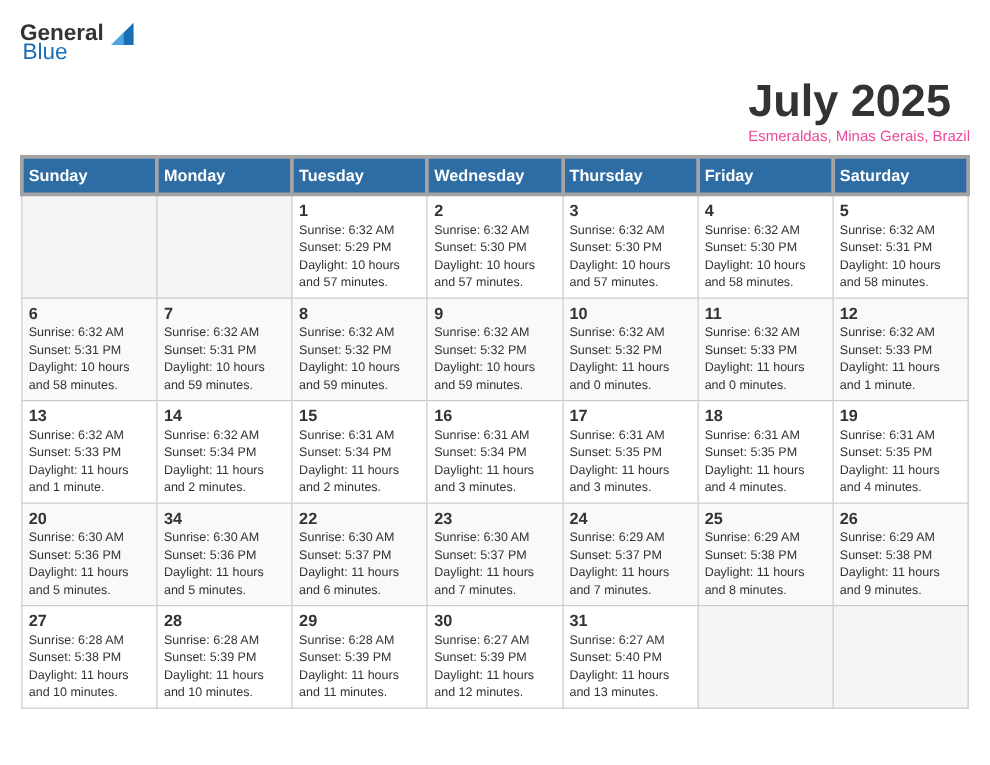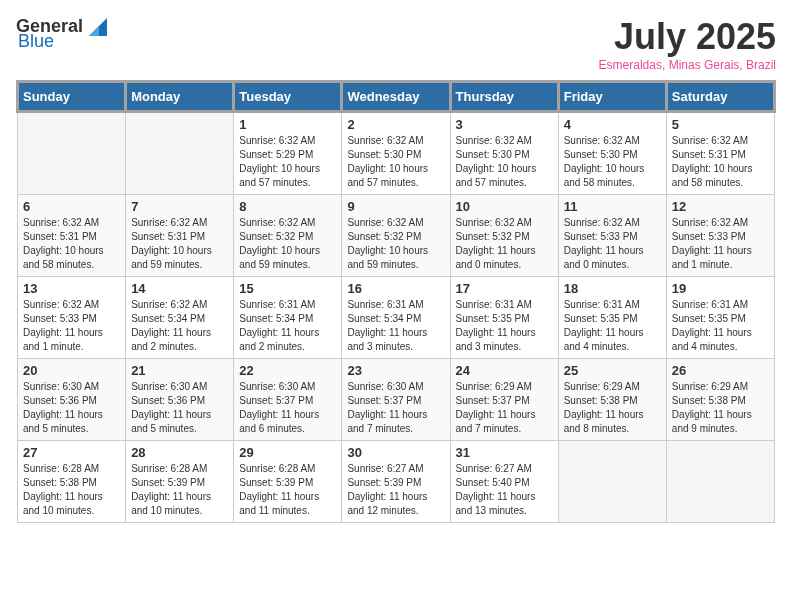--- a/index.html
+++ b/index.html
@@ -26,21 +26,22 @@
       font-size: 18px;
       font-weight: bold;
       color: #333;
     }
     .logo-text-blue {
       font-size: 18px;
       font-weight: normal;
       color: #1a6eb5;
     }
     .title-area {
-      text-align: right;
+      text-align: left;
+      margin-top: 44px;
     }
     .month-year {
       font-size: 36px;
       font-weight: bold;
       color: #333;
     }
     .location {
       font-size: 12px;
       color: #ec4899;
     }
@@ -244,21 +245,21 @@
         </td>
       </tr>
       <tr>
         <td>
           <span class="day-number">20</span>
           <div class="day-info" style="white-space: pre-line;">Sunrise: 6:30 AM
 Sunset: 5:36 PM
 Daylight: 11 hours and 5 minutes.</div>
         </td>
         <td>
-          <span class="day-number">21</span>
+          <span class="day-number">34</span>
           <div class="day-info" style="white-space: pre-line;">Sunrise: 6:30 AM
 Sunset: 5:36 PM
 Daylight: 11 hours and 5 minutes.</div>
         </td>
         <td>
           <span class="day-number">22</span>
           <div class="day-info" style="white-space: pre-line;">Sunrise: 6:30 AM
 Sunset: 5:37 PM
 Daylight: 11 hours and 6 minutes.</div>
         </td>

